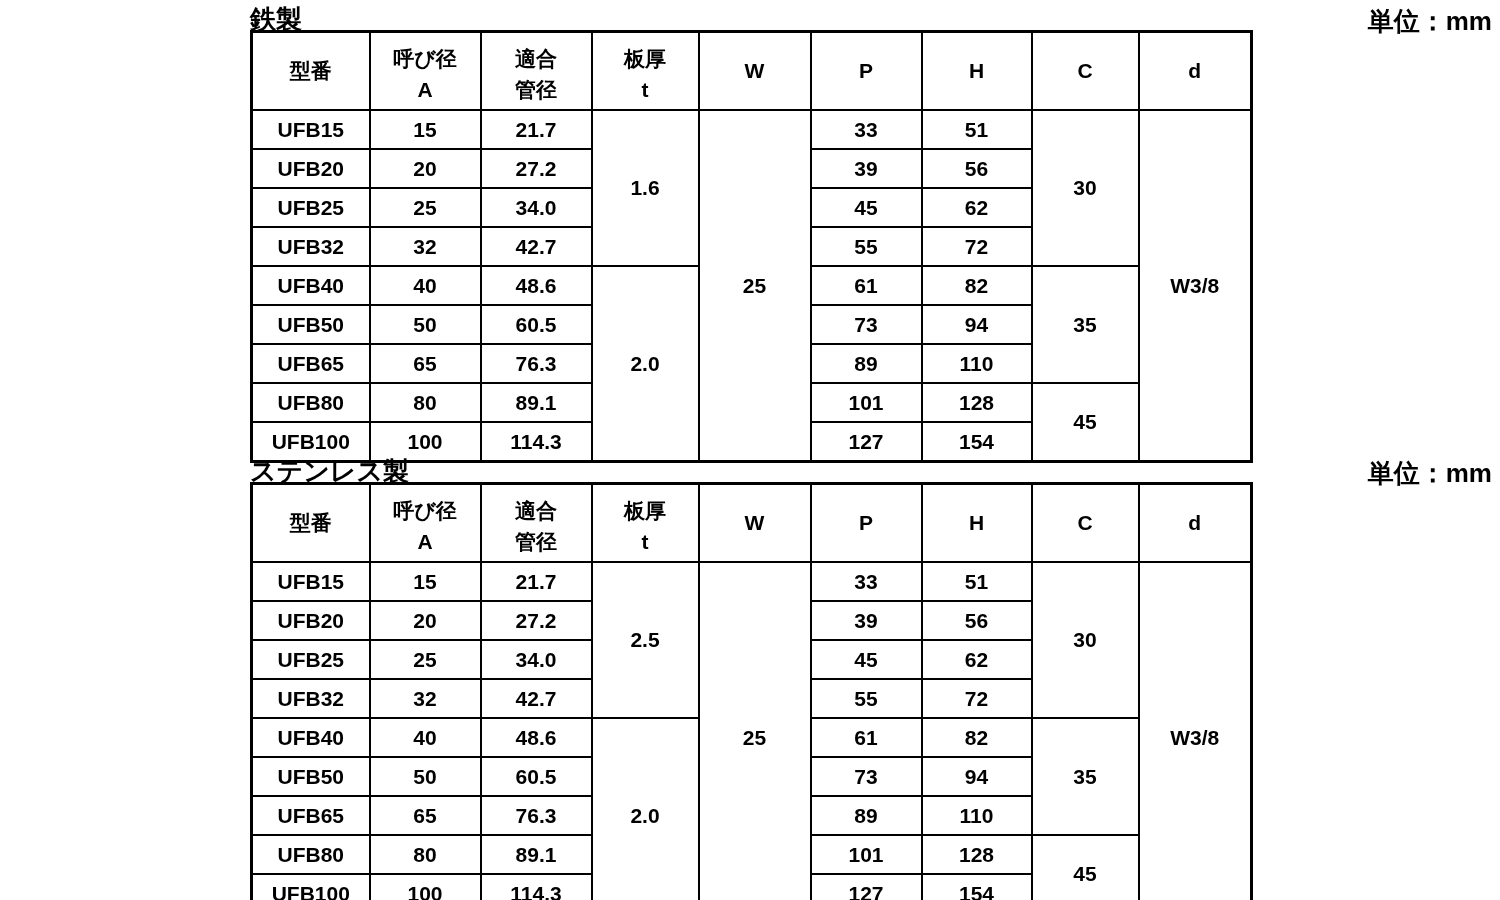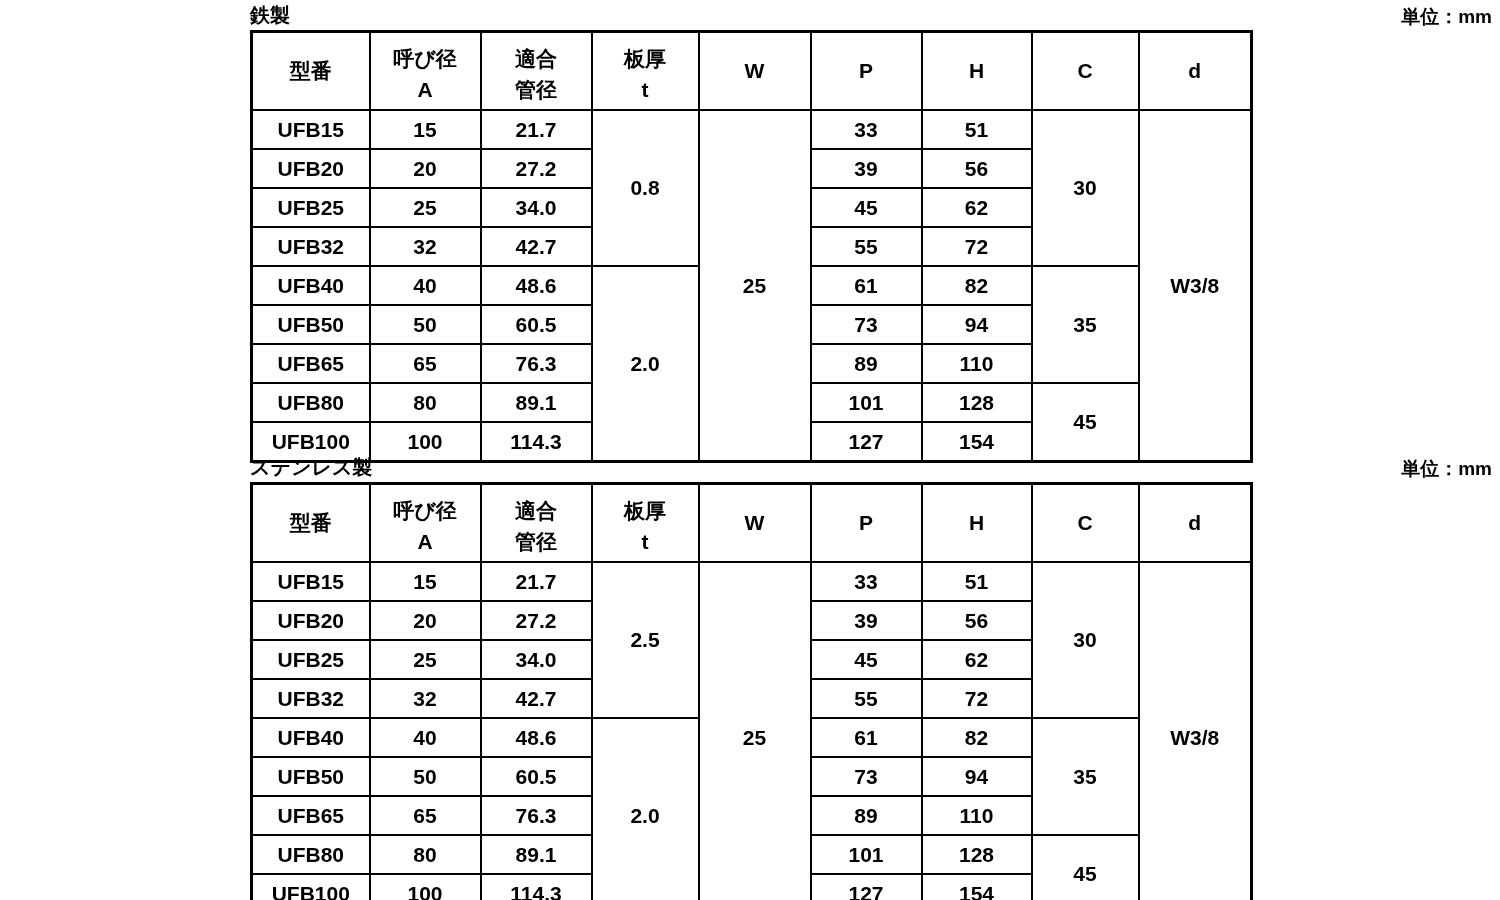--- a/index.html
+++ b/index.html
@@ -30,30 +30,30 @@
 
   .caption-row {
     position: relative;
     height: 30px;
     width: 1500px;
   }
   .caption-left {
     position: absolute;
     left: 250px;
     top: 2px;
-    font-size: 20px;
+    font-size: 26px;
     font-weight: bold;
     letter-spacing: 0px;
     white-space: nowrap;
   }
   .caption-right {
     position: absolute;
     right: 8px;
     top: 4px;
-    font-size: 19px;
+    font-size: 26px;
     font-weight: bold;
     white-space: nowrap;
   }
 
   table.spec {
     position: absolute;
     left: 250px;
     top: 30px;
     border-collapse: collapse;
     table-layout: fixed;
@@ -143,21 +143,21 @@
           <th>H</th>
           <th>C</th>
           <th class="outer-r">d</th>
         </tr>
       </thead>
       <tbody>
         <tr>
           <td class="outer-l">UFB15</td>
           <td>15</td>
           <td>21.7</td>
-          <td rowspan="4">0.8</td>
+          <td rowspan="4">1.6</td>
           <td rowspan="9">25</td>
           <td>33</td>
           <td>51</td>
           <td rowspan="4">30</td>
           <td rowspan="9" class="outer-r">W3/8</td>
         </tr>
         <tr>
           <td class="outer-l">UFB20</td>
           <td>20</td>
           <td>27.2</td>

